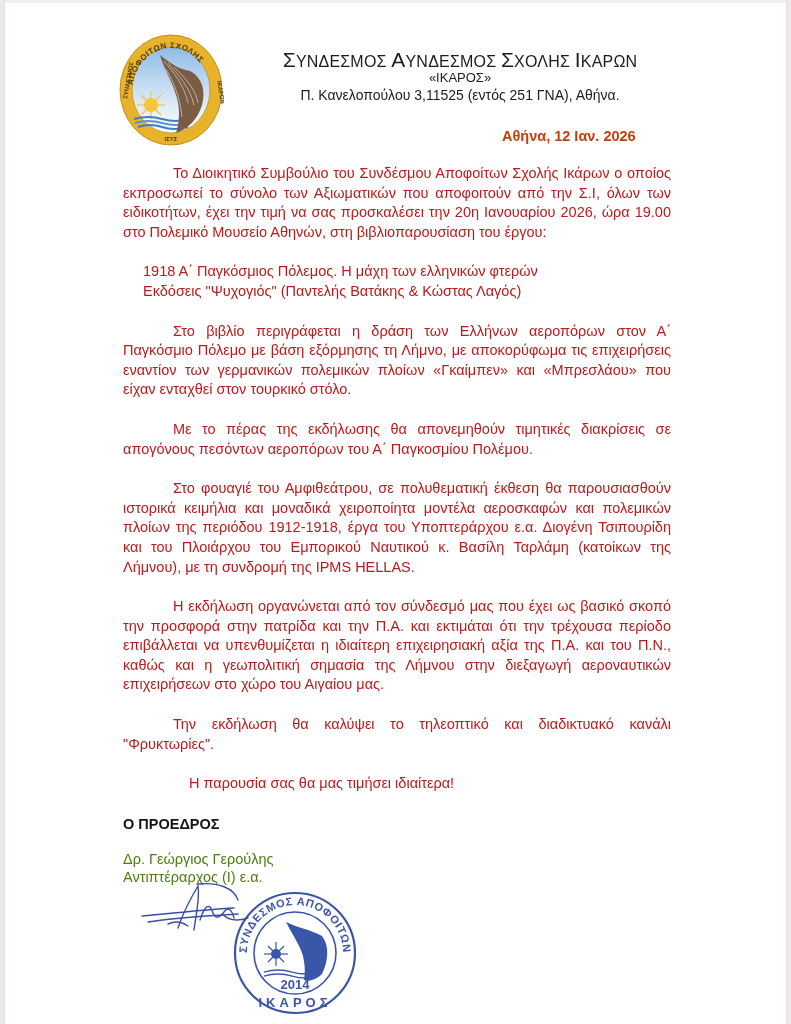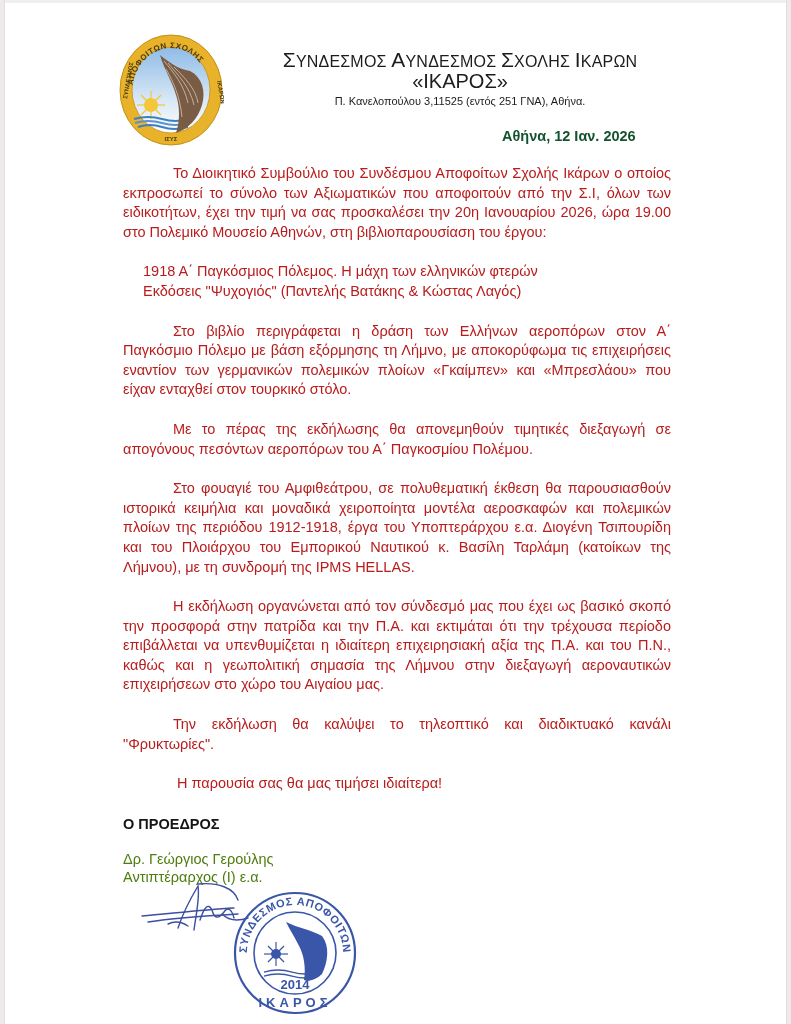--- a/index.html
+++ b/index.html
@@ -13,30 +13,30 @@
   .edge-left { position: absolute; left: 0; top: 0; width: 5px; height: 1024px; background: #eeeaec; }
   .edge-left::after { content: ""; position: absolute; left: 4px; top: 0; width: 1px; height: 100%; background: #e2dde0; }
   .edge-right { position: absolute; right: 0; top: 0; width: 5px; height: 1024px; background: #eeeaec; }
   .edge-right::before { content: ""; position: absolute; left: 0; top: 0; width: 1px; height: 100%; background: #e2dde0; }
   .edge-top { position: absolute; left: 0; top: 0; width: 791px; height: 3px; background: #f1eef0; }
 
   .logo { position: absolute; left: 118px; top: 33px; width: 106px; height: 114px; }
   .letterhead { position: absolute; left: 280px; top: 48px; width: 360px; text-align: center; }
   .org-name { font-size: 16px; letter-spacing: 0.2px; color: #1c1c1c; white-space: nowrap; height: 22px; }
   .org-name .cap { font-size: 21px; }
-  .org-short { font-size: 20px; margin-top: 0px; color: #1c1c1c; }
-  .org-address { font-size: 11px; margin-top: 2px; color: #1c1c1c; white-space: nowrap; }
+  .org-short { font-size: 13px; margin-top: 0px; color: #1c1c1c; }
+  .org-address { font-size: 14px; margin-top: 2px; color: #1c1c1c; white-space: nowrap; }
 
-  .date { position: absolute; left: 502px; top: 128px; font-size: 14.5px; font-weight: bold; color: #14532d; }
+  .date { position: absolute; left: 502px; top: 128px; font-size: 14.5px; font-weight: bold; color: #c2410c; }
 
   .body { position: absolute; left: 123px; top: 164px; width: 548px; font-size: 14.5px; line-height: 19.6px; color: #b91c1c; }
   .para { text-align: justify; text-indent: 50px; margin: 0 0 20px 0; }
   .book { margin: 0 0 20px 20px; }
   .book div { white-space: nowrap; }
-  .closing { text-indent: 50px; margin: 4px; }
+  .closing { text-indent: 50px; margin: 16px; }
 
   .signoff { position: absolute; left: 123px; top: 808px; }
   .signoff-title { font-size: 14.5px; font-weight: bold; color: #151515; margin-top: 8px; }
   .signer { margin-top: 18px; font-size: 14.5px; line-height: 18px; color: #4d7c0f; }
 
   .signature { position: absolute; left: 138px; top: 880px; width: 130px; height: 60px; }
   .seal { position: absolute; left: 232px; top: 890px; width: 126px; height: 126px; }
 </style>
 </head>
 <body>
@@ -102,21 +102,21 @@
 
 <div class="date">Αθήνα, 12 Ιαν. 2026</div>
 
 <div class="body">
   <p class="para">Το Διοικητικό Συμβούλιο του Συνδέσμου Αποφοίτων Σχολής Ικάρων ο οποίος εκπροσωπεί το σύνολο των Αξιωματικών που αποφοιτούν από την Σ.Ι, όλων των ειδικοτήτων, έχει την τιμή να σας προσκαλέσει την 20η Ιανουαρίου 2026, ώρα 19.00 στο Πολεμικό Μουσείο Αθηνών, στη βιβλιοπαρουσίαση του έργου:</p>
   <div class="book">
     <div>1918 Α΄ Παγκόσμιος Πόλεμος. Η μάχη των ελληνικών φτερών</div>
     <div>Εκδόσεις "Ψυχογιός" (Παντελής Βατάκης &amp; Κώστας Λαγός)</div>
   </div>
   <p class="para">Στο βιβλίο περιγράφεται η δράση των Ελλήνων αεροπόρων στον Α΄ Παγκόσμιο Πόλεμο με βάση εξόρμησης τη Λήμνο, με αποκορύφωμα τις επιχειρήσεις εναντίον των γερμανικών πολεμικών πλοίων «Γκαίμπεν» και «Μπρεσλάου» που είχαν ενταχθεί στον τουρκικό στόλο.</p>
-  <p class="para">Με το πέρας της εκδήλωσης θα απονεμηθούν τιμητικές διεξαγωγή σε απογόνους πεσόντων αεροπόρων του Α΄ Παγκοσμίου Πολέμου.</p>
+  <p class="para">Με το πέρας της εκδήλωσης θα απονεμηθούν τιμητικές διακρίσεις σε απογόνους πεσόντων αεροπόρων του Α΄ Παγκοσμίου Πολέμου.</p>
   <p class="para">Στο φουαγιέ του Αμφιθεάτρου, σε πολυθεματική έκθεση θα παρουσιασθούν ιστορικά κειμήλια και μοναδικά χειροποίητα μοντέλα αεροσκαφών και πολεμικών πλοίων της περιόδου 1912-1918, έργα του Υποπτεράρχου ε.α. Διογένη Τσιπουρίδη και του Πλοιάρχου του Εμπορικού Ναυτικού κ. Βασίλη Ταρλάμη (κατοίκων της Λήμνου), με τη συνδρομή της IPMS HELLAS.</p>
   <p class="para">Η εκδήλωση οργανώνεται από τον σύνδεσμό μας που έχει ως βασικό σκοπό την προσφορά στην πατρίδα και την Π.Α. και εκτιμάται ότι την τρέχουσα περίοδο επιβάλλεται να υπενθυμίζεται η ιδιαίτερη επιχειρησιακή αξία της Π.Α. και του Π.Ν., καθώς και η γεωπολιτική σημασία της Λήμνου στην διεξαγωγή αεροναυτικών επιχειρήσεων στο χώρο του Αιγαίου μας.</p>
   <p class="para">Την εκδήλωση θα καλύψει το τηλεοπτικό και διαδικτυακό κανάλι "Φρυκτωρίες".</p>
   <p class="closing">Η παρουσία σας θα μας τιμήσει ιδιαίτερα!</p>
 </div>
 
 <div class="signoff">
   <div class="signoff-title">Ο ΠΡΟΕΔΡΟΣ</div>
   <div class="signer">
     <div>Δρ. Γεώργιος Γερούλης</div>

